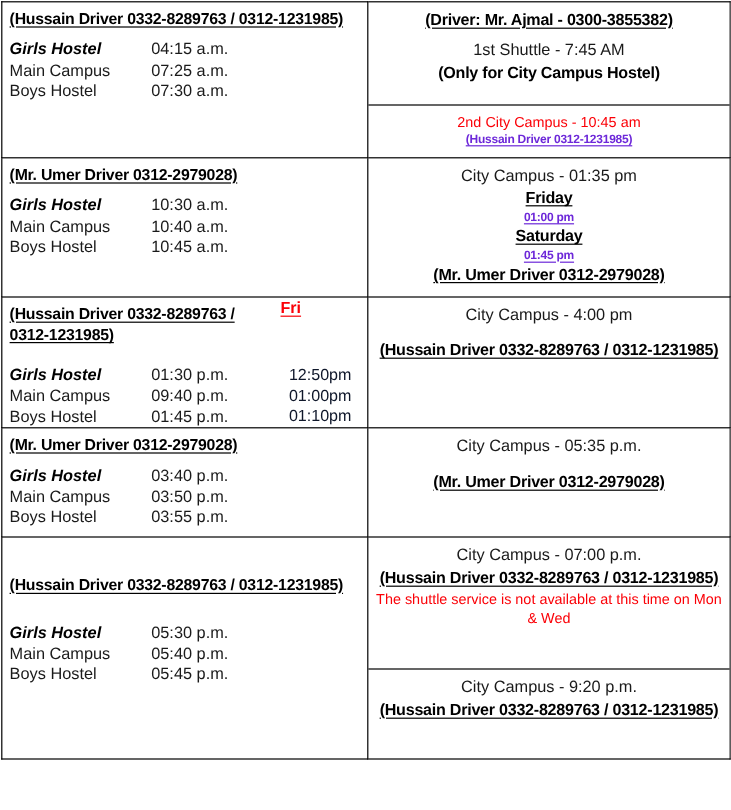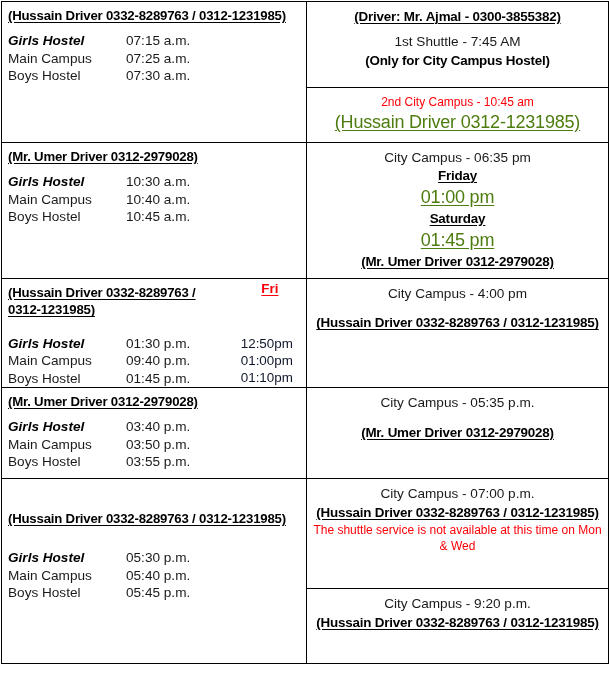--- a/index.html
+++ b/index.html
@@ -80,21 +80,21 @@
     table-layout: fixed;
   }
   table.inner td {
     border: 0;
     padding: 0;
     vertical-align: top;
   }
   td.fri-head {
     border-left: 1.5px solid #000;
     border-bottom: 1.5px solid #000;
-    text-align: center;
+    text-align: left;
     vertical-align: middle;
   }
   td.fri-body {
     border-left: 1.5px solid #000;
     padding-top: 5px !important;
     padding-left: 7px !important;
   }
   td.nm-head { border-bottom: 1.5px solid #000; padding: 5px 0 !important; }
   td.nm-body { padding: 5px 0 0 0 !important; }
   .fri-label {
@@ -129,23 +129,23 @@
   .r-ul {
     text-decoration: underline;
     text-underline-offset: 2px;
   }
   .r-red {
     color: #fb0007;
     font-size: 12px;
     line-height: 1.36;
   }
   .r-red-bold {
-    color: #4d7c0f;
-    font-weight: normal;
-    font-size: 18px;
+    color: #6d28d9;
+    font-weight: bold;
+    font-size: 10px;
     line-height: 1.36;
     text-decoration: underline;
     text-underline-offset: 2px;
     letter-spacing: -0.2px;
   }
   .gap6 { height: 7px; }
   .gap10 { height: 11px; }
   .pad-top { }
 </style>
 </head>
@@ -159,21 +159,21 @@
       </colgroup>
 
   <tbody>
 
   <tr>
     <td class="leftcell" style="height:130px">
       <div class="driver">(Hussain Driver 0332-8289763 / 0312-1231985)</div>
       <div class="sched">
         <div class="sched-row">
           <span class="place b">Girls Hostel</span>
-          <span class="tm">07:15 a.m.</span>
+          <span class="tm">04:15 a.m.</span>
         </div>
         <div class="sched-row">
           <span class="place">Main Campus</span>
           <span class="tm">07:25 a.m.</span>
         </div>
         <div class="sched-row">
           <span class="place">Boys Hostel</span>
           <span class="tm">07:30 a.m.</span>
         </div>
       </div>
@@ -205,21 +205,21 @@
           <span class="tm">10:40 a.m.</span>
         </div>
         <div class="sched-row">
           <span class="place">Boys Hostel</span>
           <span class="tm">10:45 a.m.</span>
         </div>
       </div>
     </td>
     <td class="rightcell">
       <div class="rblock">
-        <div class="r-line">City Campus - 06:35 pm</div>
+        <div class="r-line">City Campus - 01:35 pm</div>
         <div class="r-bold r-ul">Friday</div>
         <div class="r-red-bold">01:00 pm</div>
         <div class="r-bold r-ul">Saturday</div>
         <div class="r-red-bold">01:45 pm</div>
         <div class="r-bold r-ul">(Mr. Umer Driver 0312-2979028)</div>
       </div>
     </td>
   </tr>
 
   <tr>

